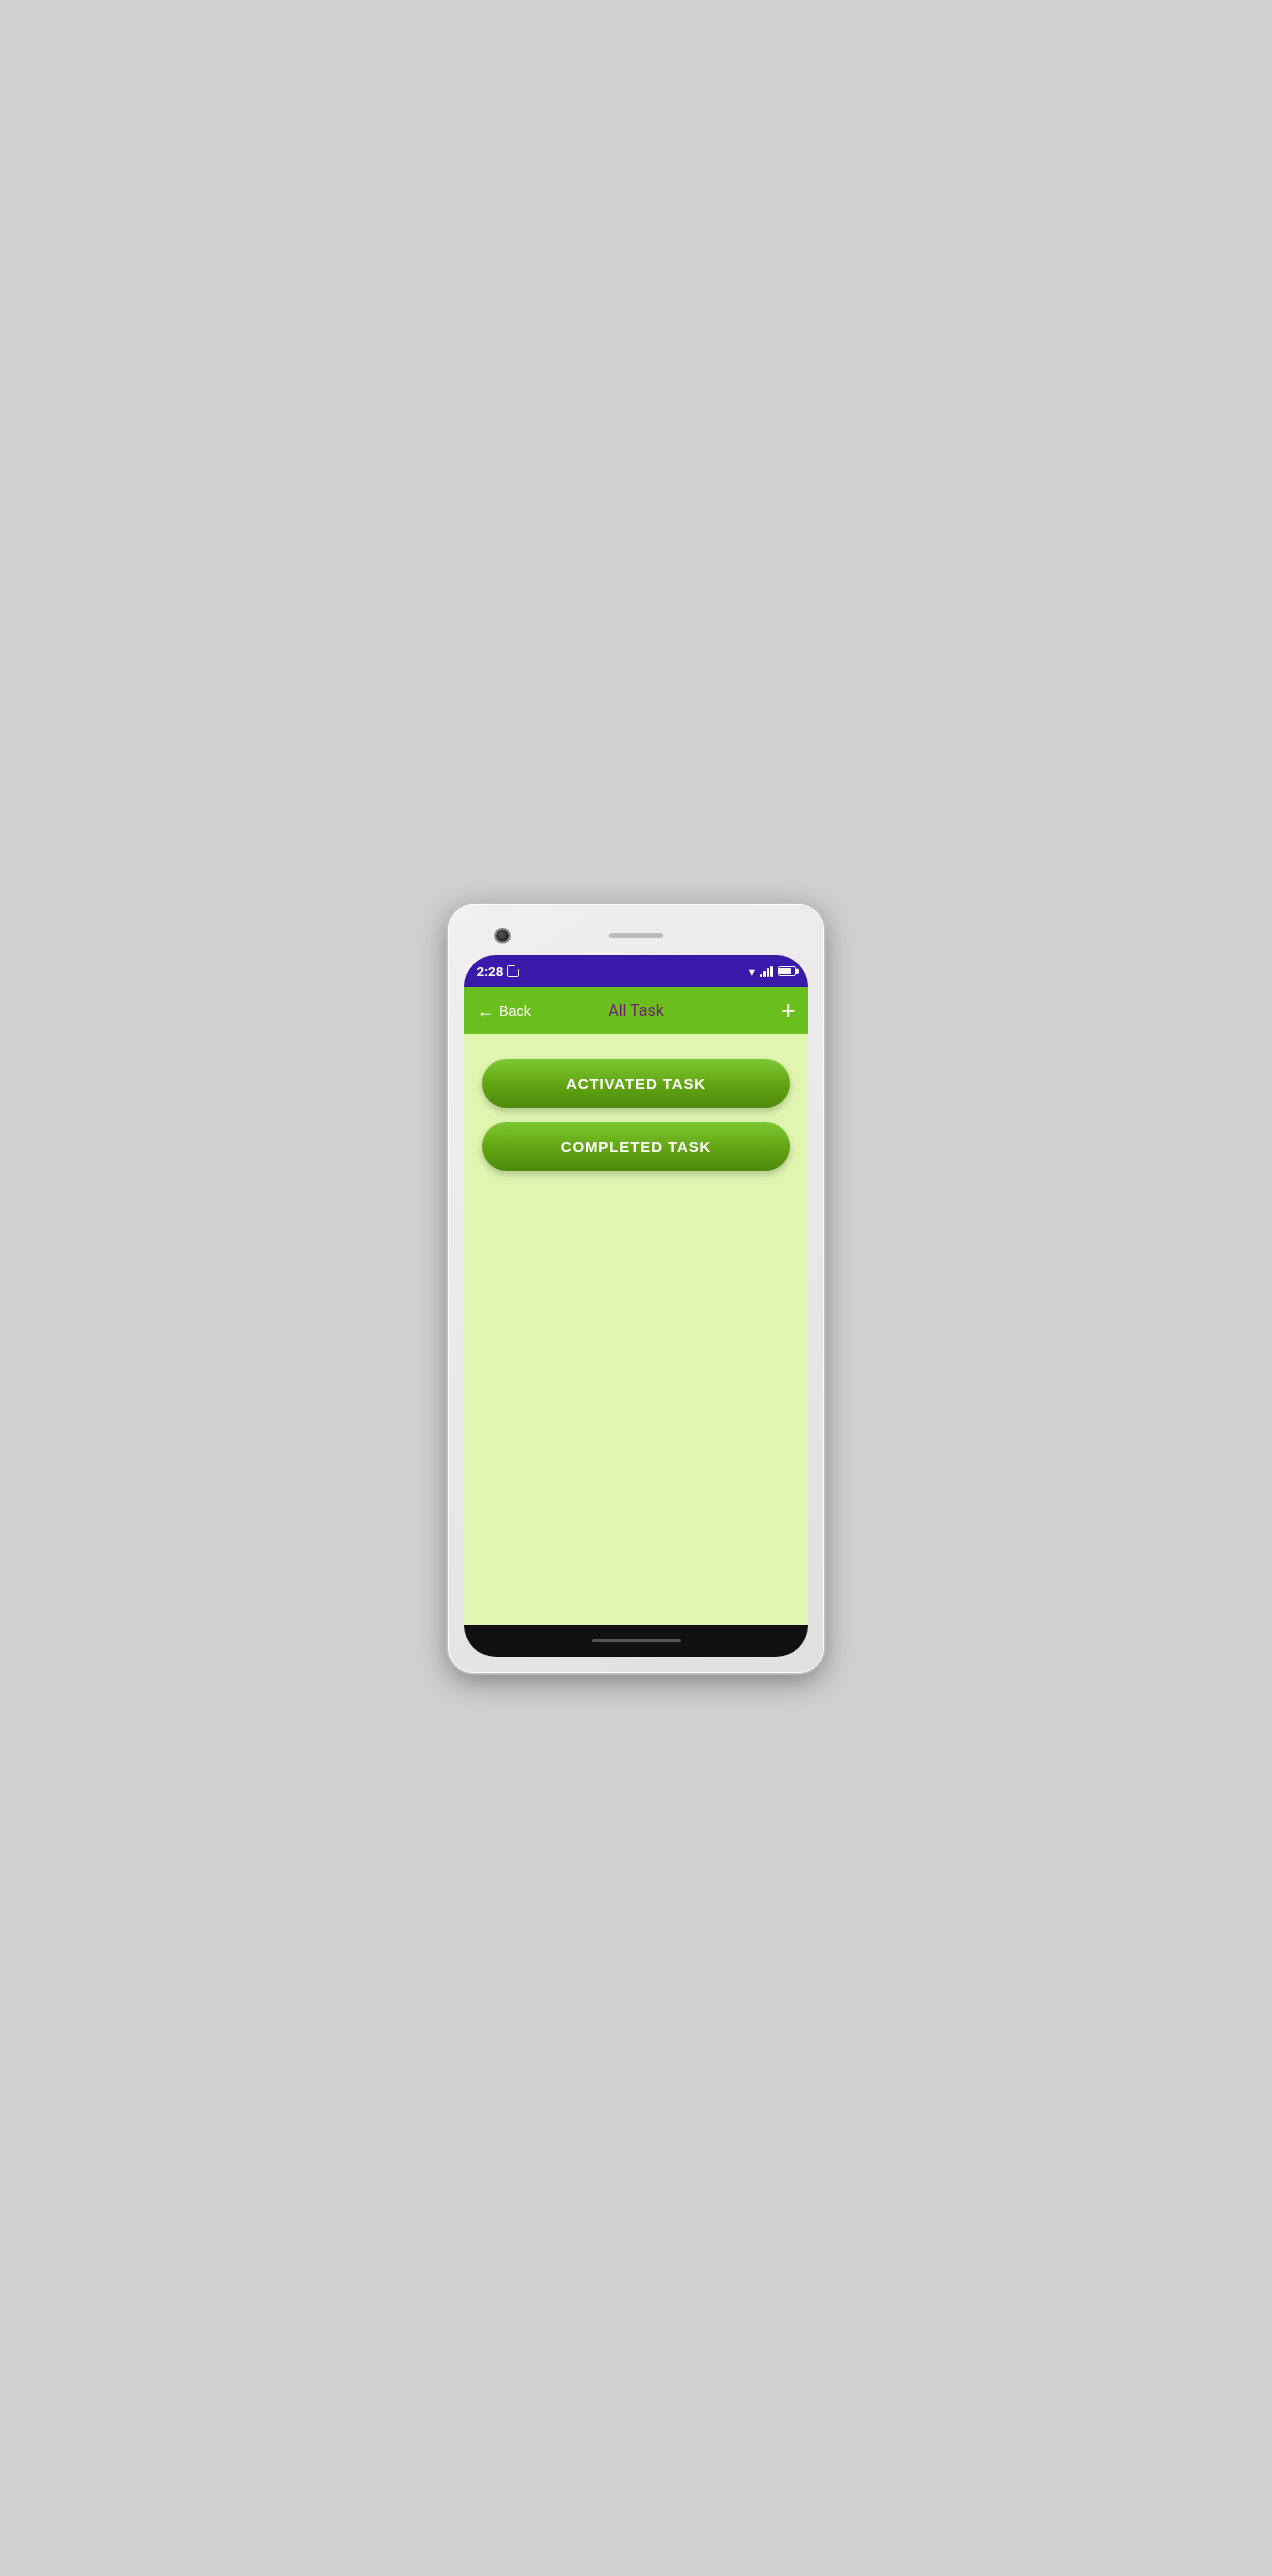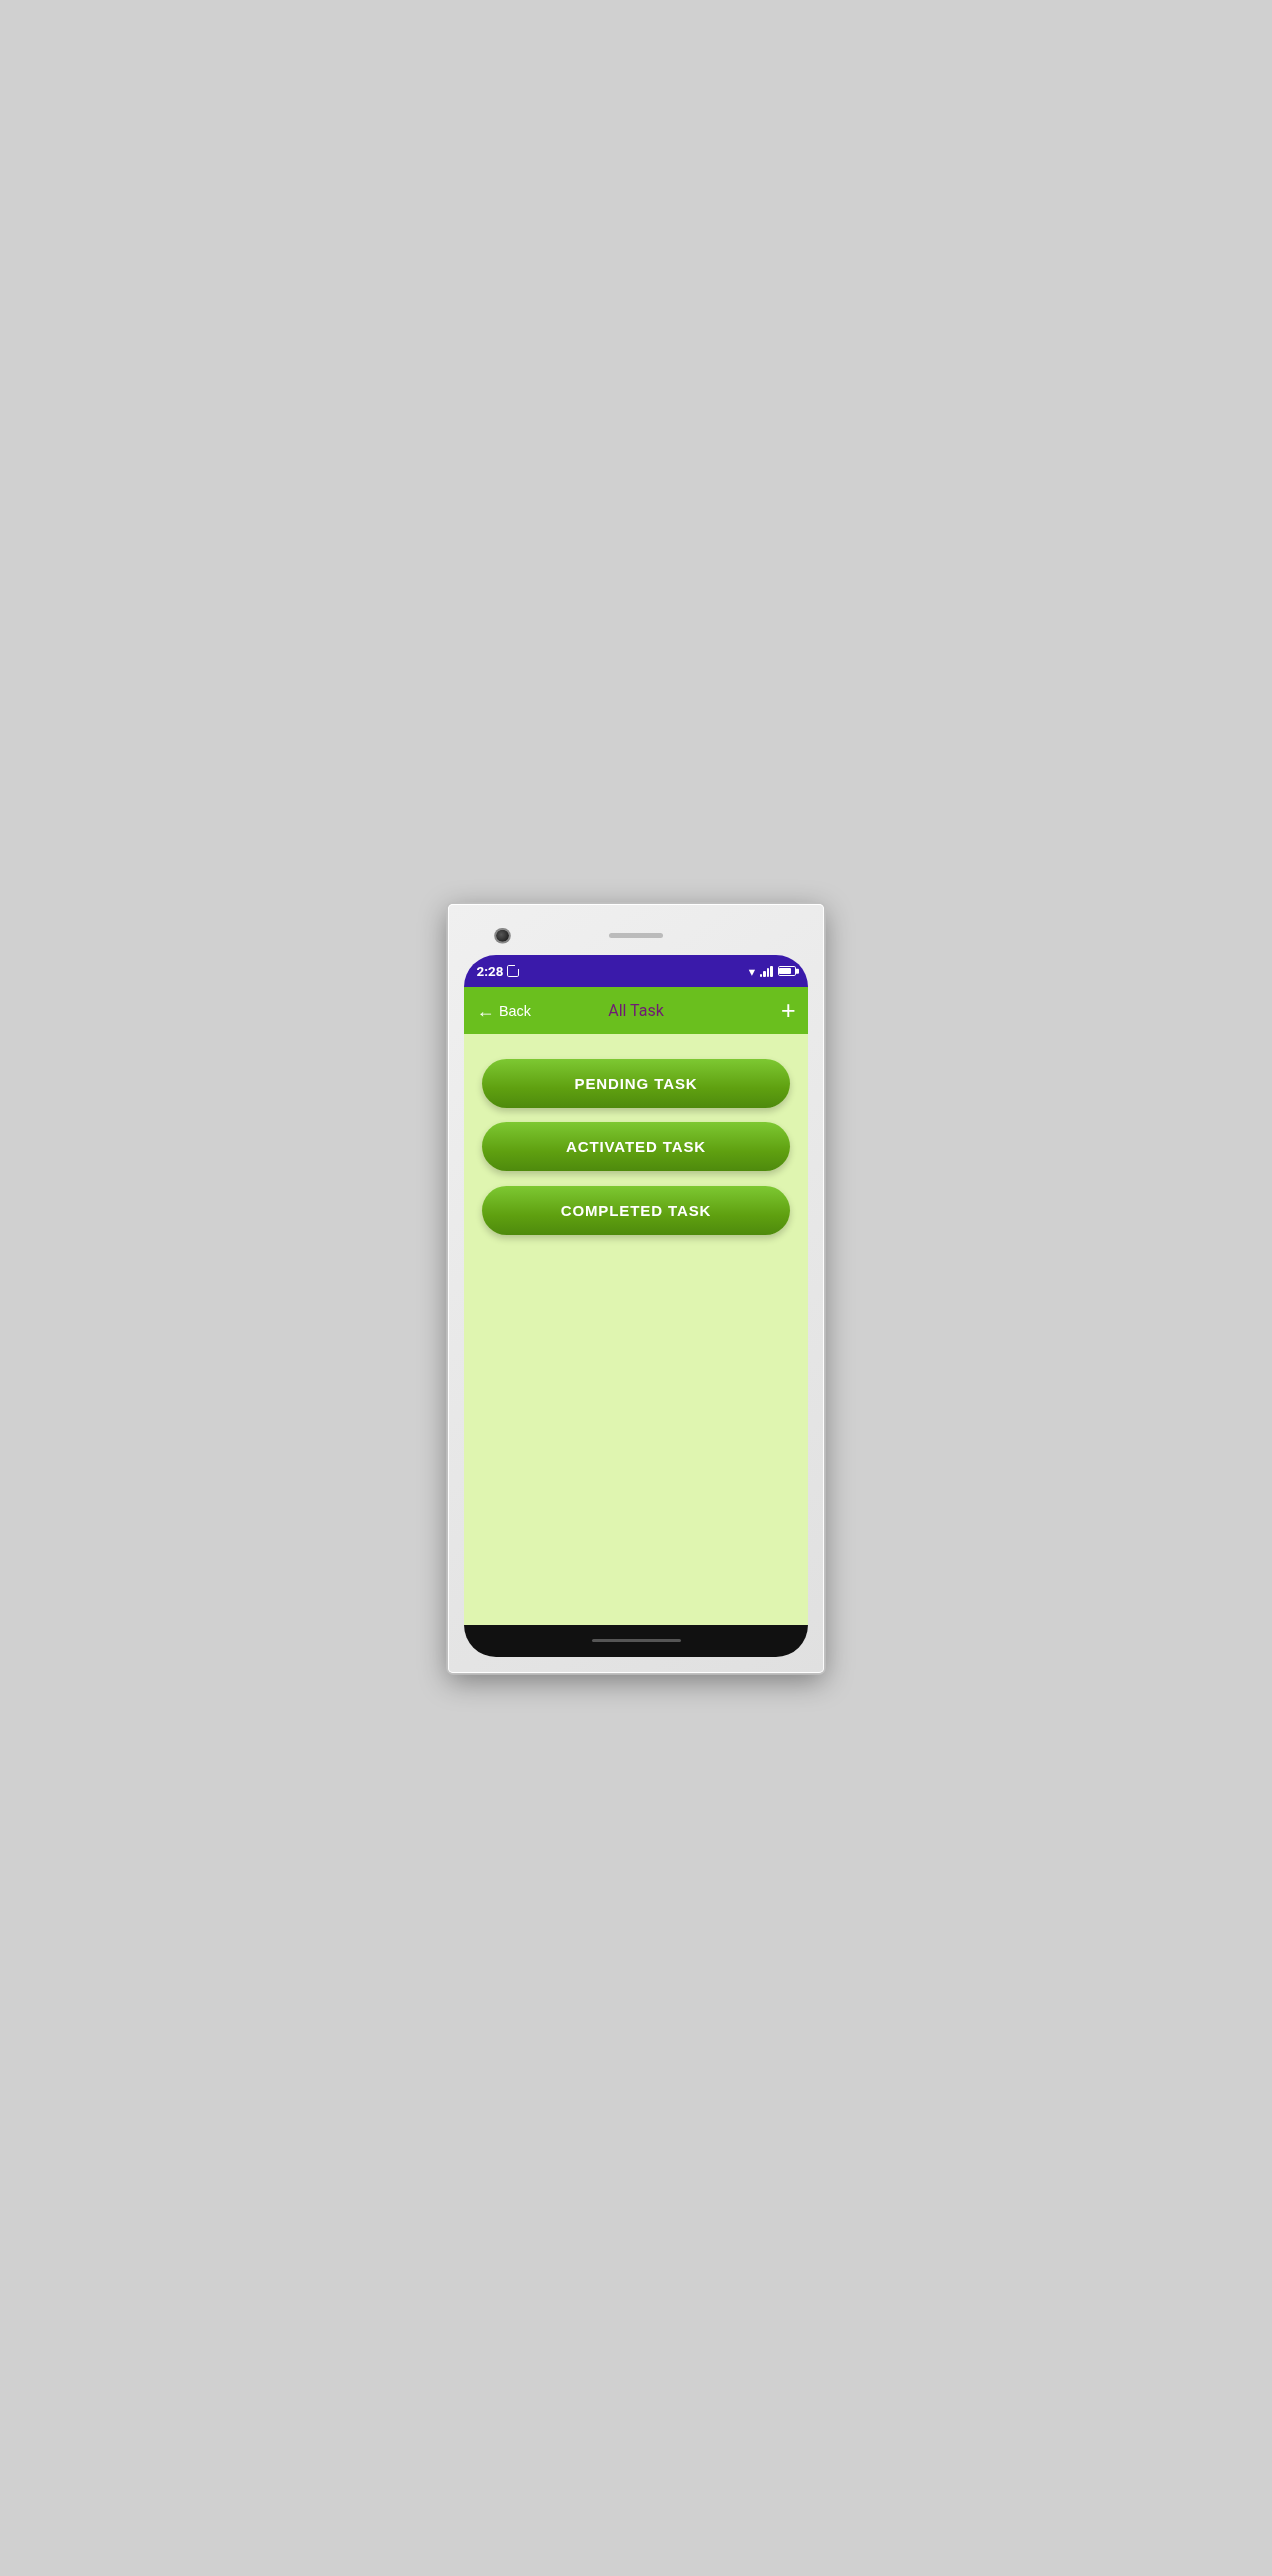--- a/index.html
+++ b/index.html
@@ -10,21 +10,21 @@
       justify-content: center;
       align-items: center;
       min-height: 100vh;
       font-family: 'Roboto', Arial, sans-serif;
     }
 
     .phone-outer {
       width: 376px;
       height: 769px;
       background: linear-gradient(145deg, #f0f0f0, #e0e0e0);
-      border-radius: 5px;
+      border-radius: 26px;
       padding: 16px;
       box-shadow:
         0 0 0 1.8px #c0c0c0,
         0 7.2px 29px rgba(0,0,0,0.4),
         inset 0 0 0 0.9px #ffffff;
       display: flex;
       flex-direction: column;
       position: relative;
     }
 
@@ -288,21 +288,20 @@
         <span class="back-arrow">←</span>
         <span>Back</span>
       </button>
       <span class="app-title">All Task</span>
       <button class="add-button">
         <span>+</span>
       </button>
     </div>
 
     <div class="main-content">
-      <button class="task-button">PENDING TASK</button>
       <button class="task-button">ACTIVATED TASK</button>
       <button class="task-button">COMPLETED TASK</button>
     </div>
 
     <div class="bottom-nav">
       <div class="home-indicator"></div>
     </div>
 
   </div>
 </div>

